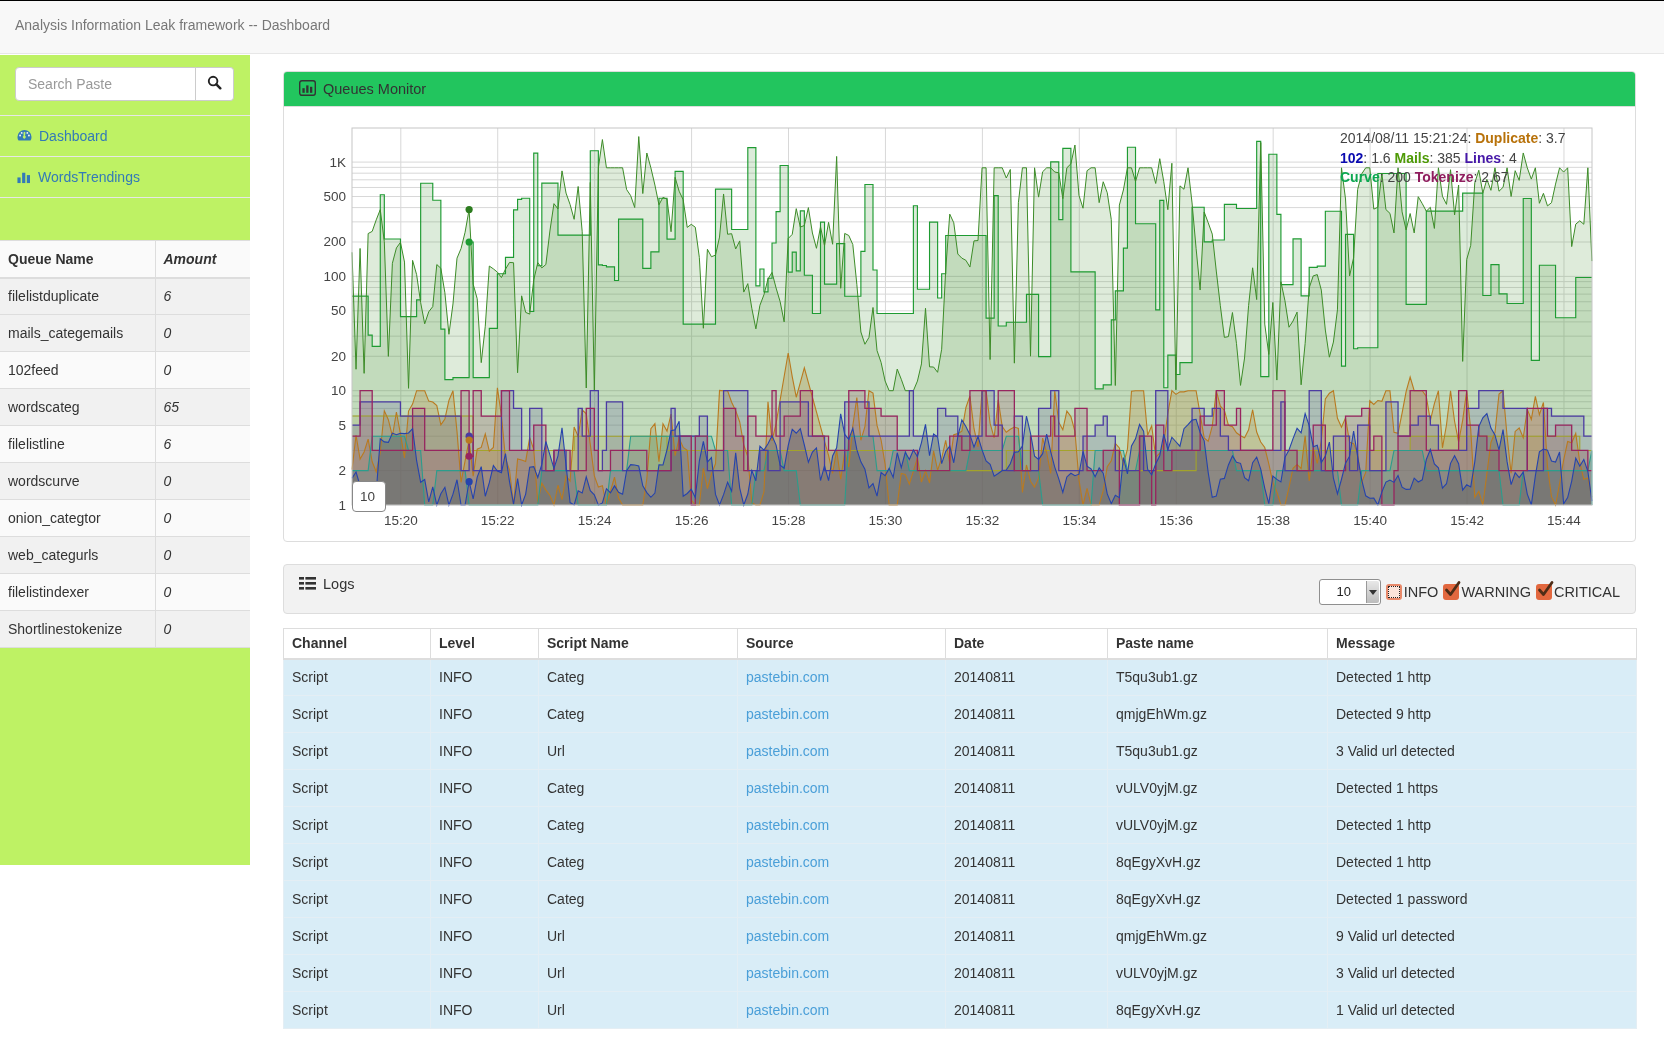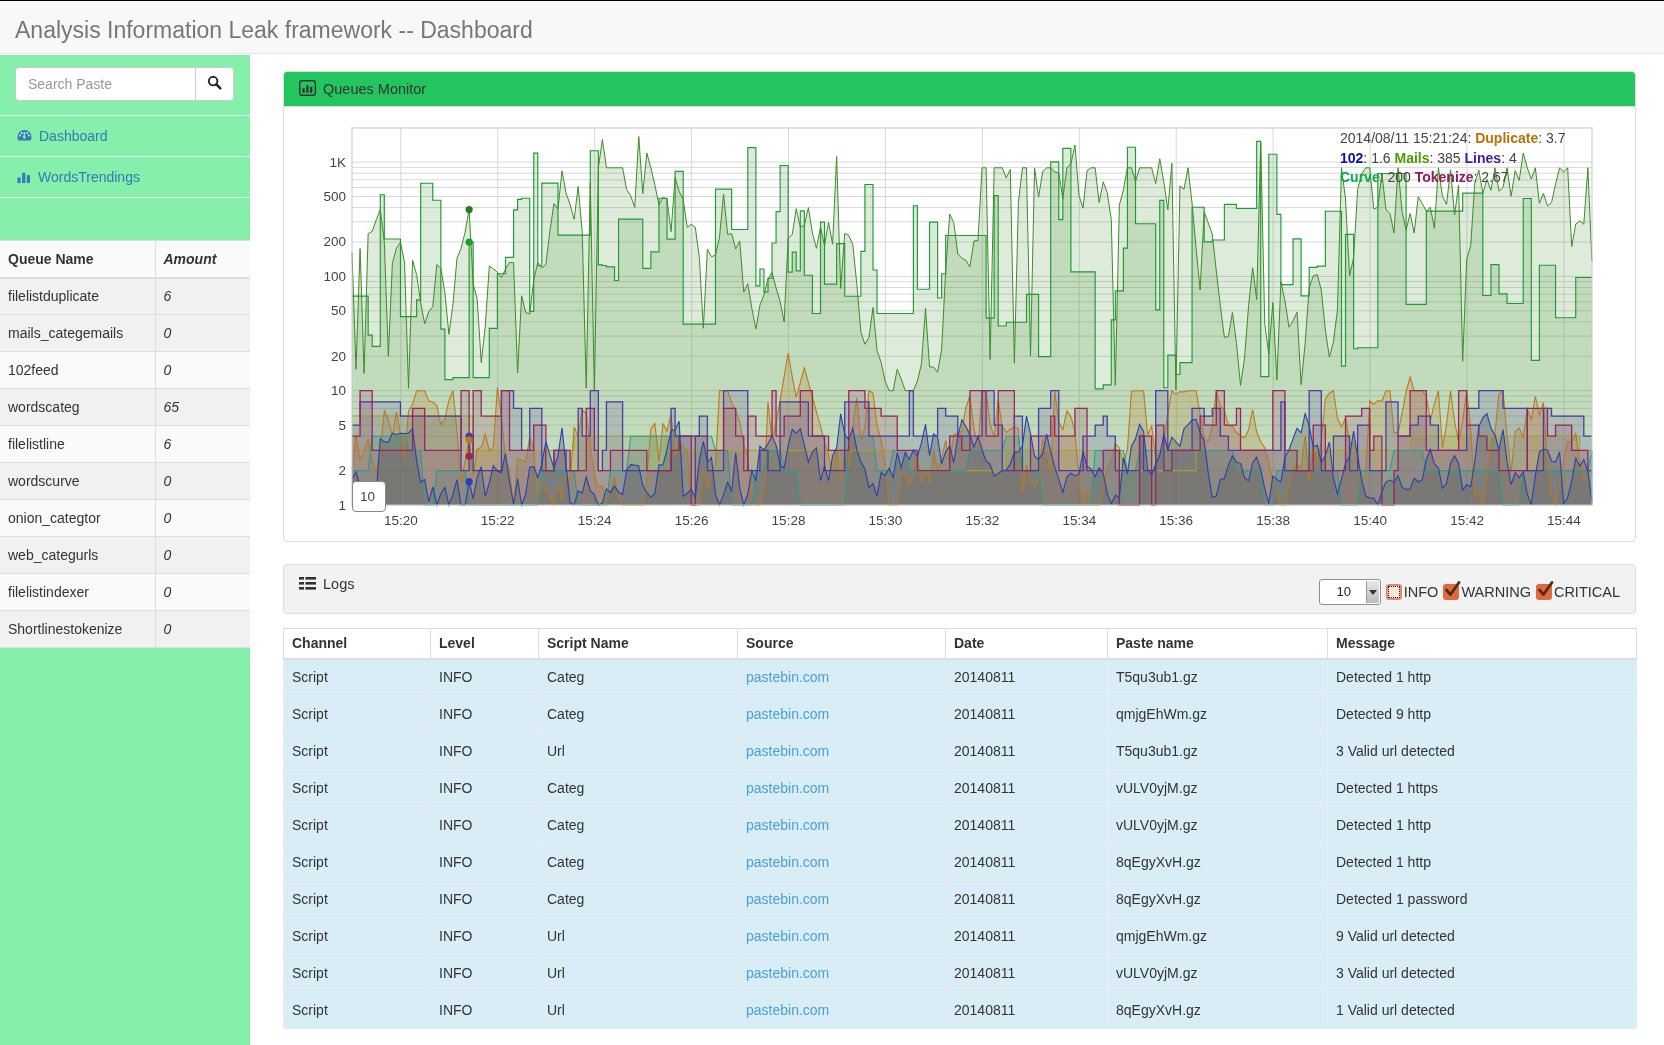--- a/index.html
+++ b/index.html
@@ -1,18 +1,18 @@
 <!DOCTYPE html>
 <html><head><meta charset="utf-8"><title>Analysis Information Leak framework -- Dashboard</title>
 <style>
 * { box-sizing: border-box; margin:0; padding:0; }
 html,body { width:1664px; height:1045px; background:#fff; font-family:"Liberation Sans",sans-serif; font-size:14px; color:#333; overflow:hidden; }
 .navbar { position:absolute; left:0; top:0; width:1664px; height:54px; background:#f8f8f8; border-top:1px solid #000; border-bottom:1px solid #e7e7e7; }
-.navbar .brand { position:absolute; left:15px; top:16px; font-size:23px; color:#777; }
-.sidebar { position:absolute; left:0; top:55px; width:250px; height:990px; background:#86efac; }
+.navbar .brand { position:absolute; left:15px; top:16px; font-size:14px; color:#777; }
+.sidebar { position:absolute; left:0; top:55px; width:250px; height:810px; background:#bef264; }
 .srch { position:absolute; left:15px; top:12px; height:34px; display:flex; }
 .srch input { width:181px; height:34px; border:1px solid #ccc; border-radius:4px 0 0 4px; padding:6px 12px; font-size:14px; font-family:inherit; color:#555; background:#fff; outline:none; }
 .srch input::placeholder { color:#999; opacity:1; }
 .srch button { width:38px; height:34px; border:1px solid #ccc; border-left:none; border-radius:0 4px 4px 0; background:#fff; }
 .navlist { position:absolute; top:60px; left:0; width:250px; }
 .navitem { display:block; padding:10px 15px 10px 16px; border-top:1px solid #e7e7e7; color:#337ab7; font-size:14px; line-height:20px; }
 .navitem:last-child { border-bottom:1px solid #e7e7e7; }
 .navitem svg { vertical-align:-2px; margin-right:6px; }
 .qtable { position:absolute; left:0; top:185px; width:250px; border-collapse:collapse; background:#fafafa; }
 .qtable th, .qtable td { border:1px solid #ddd; padding:8px; font-size:14px; text-align:left; height:37px; }

